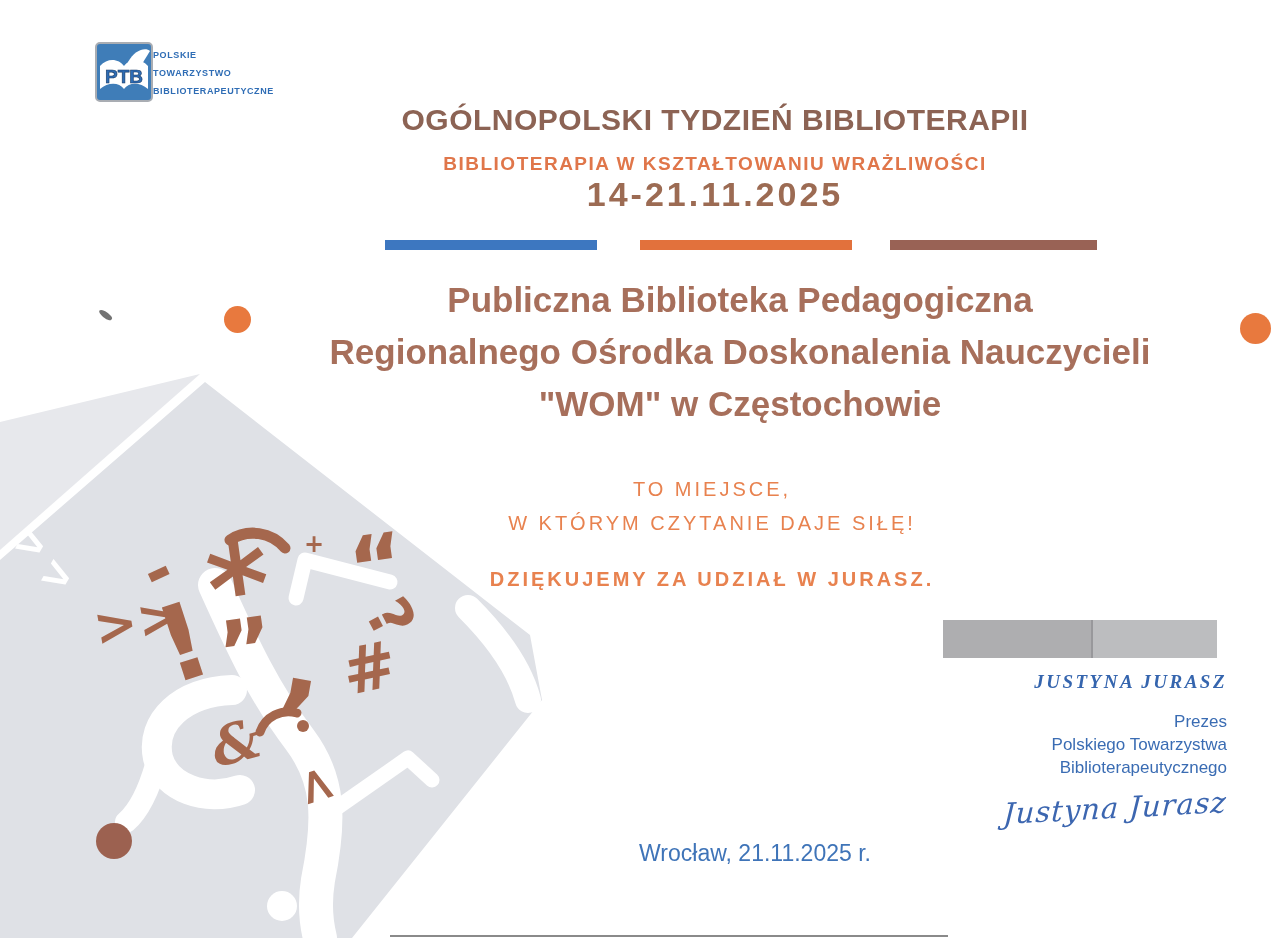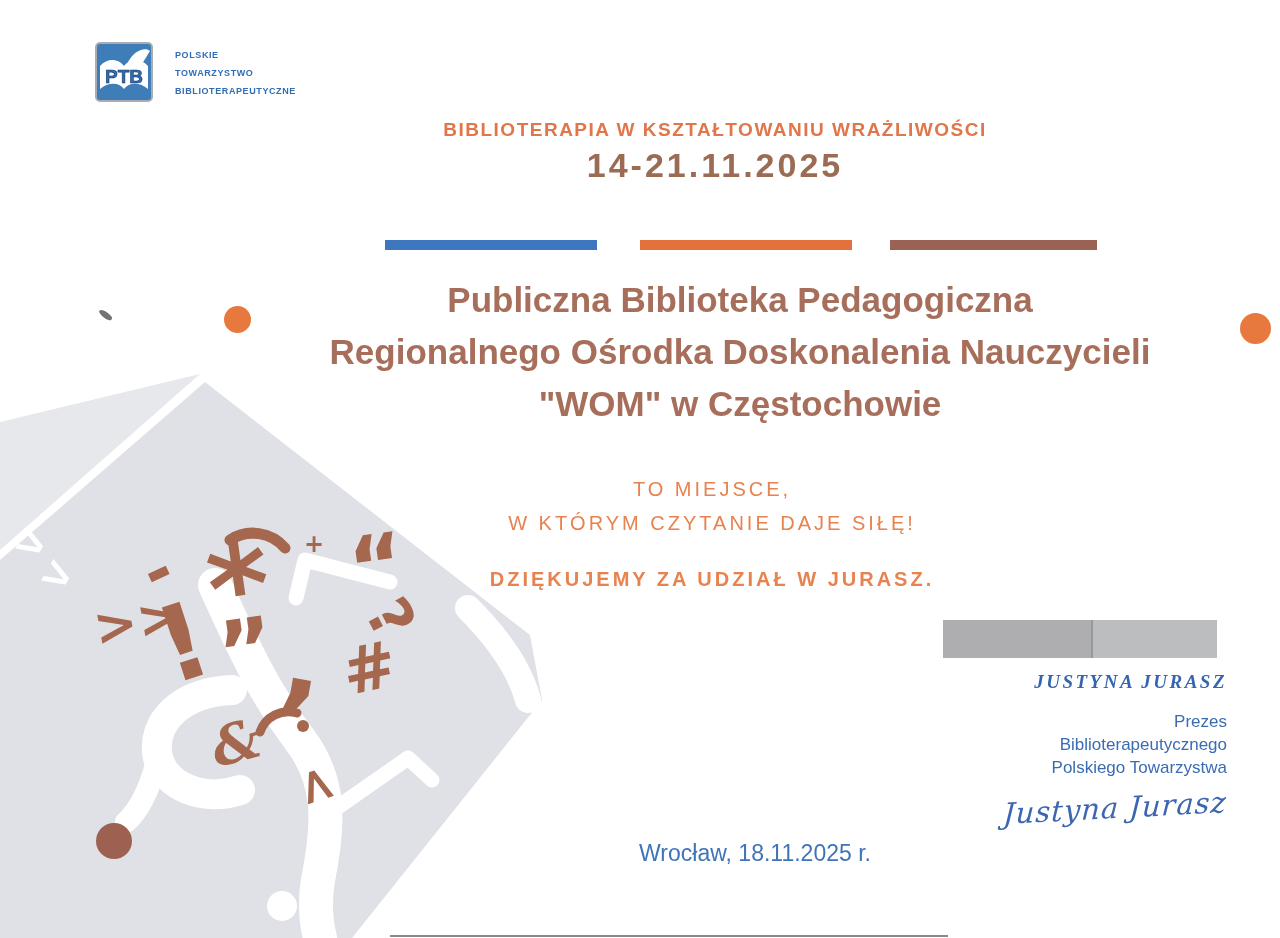--- a/index.html
+++ b/index.html
@@ -2,28 +2,28 @@
 <html><head>
 <meta charset="utf-8">
 <style>
   html,body{margin:0;padding:0;}
   body{width:1280px;height:938px;position:relative;background:#ffffff;overflow:hidden;
        font-family:"Liberation Sans", sans-serif;}
   .abs{position:absolute;}
 
   
   .logo-group{left:95px;top:42px;display:flex;align-items:flex-start;}
-  .logo-text{margin-left:22px;padding-top:8px;}
+  .logo-text{padding-top:8px;}
   .logo-text div{font-size:9px;font-weight:bold;letter-spacing:.6px;color:#2f6db5;margin-bottom:8px;}
 
   
   .header{left:150px;top:103px;width:1130px;text-align:center;}
   .title{font-size:30px;font-weight:bold;letter-spacing:.5px;color:#8c6354;}
   .subtitle{margin-top:16px;font-size:19px;font-weight:bold;letter-spacing:1.5px;color:#e0764a;}
-  .dates{margin-top:5px;font-size:34px;font-weight:bold;letter-spacing:3px;color:#9c6b53;}
+  .dates{font-size:34px;font-weight:bold;letter-spacing:3px;color:#9c6b53;}
 
   
   .bar{top:240px;height:10px;}
   .bar-blue{left:385px;width:212px;background:#3d77c0;}
   .bar-orange{left:640px;width:212px;background:#e2713c;}
   .bar-brown{left:890px;width:207px;background:#996255;}
 
   
   .recipient{left:200px;top:274px;width:1080px;text-align:center;
              font-size:35px;font-weight:bold;line-height:52px;color:#a76f5b;}
@@ -109,20 +109,21 @@
     <text x="29" y="41" text-anchor="middle" font-family="Liberation Sans" font-weight="bold" font-size="19" fill="#2f6db5" stroke="#16375f" stroke-width="0.6">PTB</text>
   </svg>
   <div class="logo-text">
     <div>POLSKIE</div>
     <div>TOWARZYSTWO</div>
     <div>BIBLIOTERAPEUTYCZNE</div>
   </div>
 </div>
 
 <div class="abs header">
+  <div class="title">OGÓLNOPOLSKI TYDZIEŃ BIBLIOTERAPII</div>
   <div class="subtitle">BIBLIOTERAPIA W KSZTAŁTOWANIU WRAŻLIWOŚCI</div>
   <div class="dates">14-21.11.2025</div>
 </div>
 
 <div class="abs bar bar-blue"></div>
 <div class="abs bar bar-orange"></div>
 <div class="abs bar bar-brown"></div>
 
 <div class="abs recipient">
   <div>Publiczna Biblioteka Pedagogiczna</div>
@@ -133,24 +134,24 @@
 <div class="abs message">
   <div>TO MIEJSCE,</div>
   <div>W KTÓRYM CZYTANIE DAJE SIŁĘ!</div>
 </div>
 <div class="abs thanks">DZIĘKUJEMY ZA UDZIAŁ W JURASZ.</div>
 
 <div class="abs sig">
   <div class="redaction"></div>
   <div class="sig-name">JUSTYNA JURASZ</div>
   <div class="sig-role">Prezes</div>
+  <div class="sig-org">Polskiego Towarzystwa</div>
   <div class="sig-org">Biblioterapeutycznego</div>
-  <div class="sig-org">Polskiego Towarzystwa</div>
   <div><span class="sig-script">Justyna Jurasz</span></div>
 </div>
 
-<div class="abs footer">Wrocław, 18.11.2025 r.</div>
+<div class="abs footer">Wrocław, 21.11.2025 r.</div>
 
 <div class="abs dot dot-left"></div>
 <div class="abs dot dot-right"></div>
 
 <div class="abs speck"></div>
 <div class="abs scanline"></div>
 
 </body></html>

